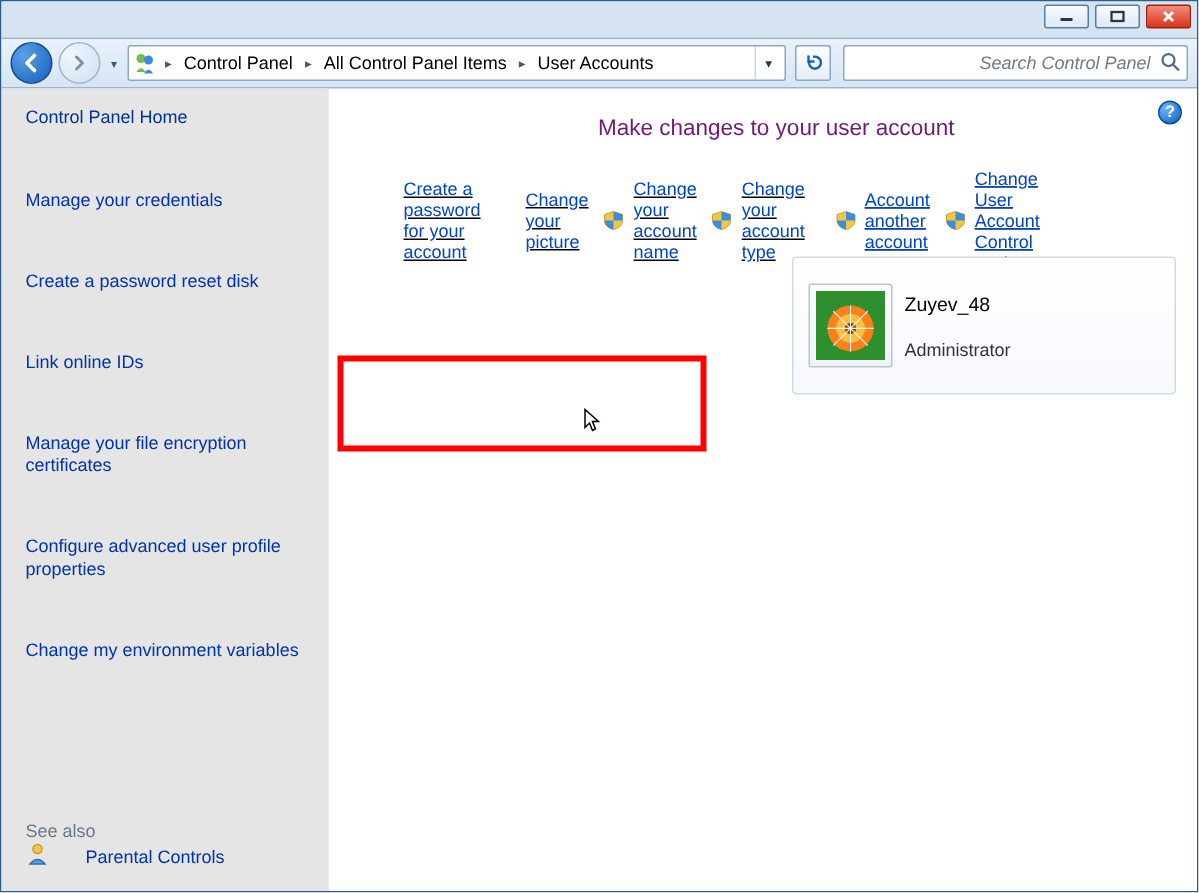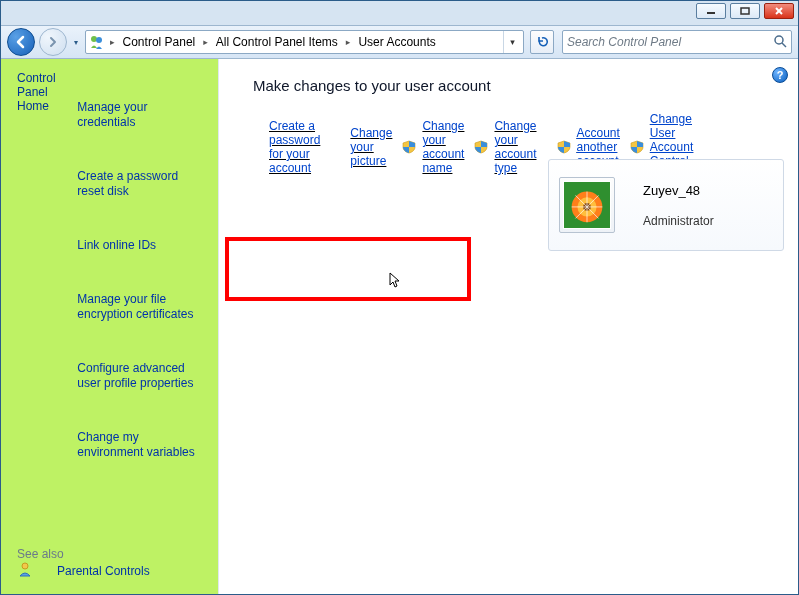--- a/index.html
+++ b/index.html
@@ -125,35 +125,35 @@
     background: #fff;
     border: 1px solid #8ba8c4;
     border-radius: 2px;
     display:flex; align-items:center;
     padding: 0 4px;
     color: #6f7b87;
     font-style: italic;
     gap: 6px;
     margin-left: 4px;
   }
-  .searchbox .sb-text { flex:1; }
+  .searchbox .sb-text { flex:1;text-align:right; }
   .searchbox .sb-icon { color:#4b6c8c; font-style: normal; }
 
   
   .body {
     display: flex;
     height: calc(595px - 24px - 34px - 2px);
   }
   .sidebar {
     width: 218px;
-    background: #bef264;
+    background: #e5e5e5;
     border-right: 1px solid #dfe7f1;
     padding: 12px 14px 8px 16px;
     display: flex;
-    flex-direction: row;
+    flex-direction: column;
     position: relative;
   }
   .sb-header {
     color: #003399;
     font-size: 12px;
     margin-bottom: 12px;
   }
   .sb-links { display:flex; flex-direction:column; gap:10px; }
   .sb-link { color:#0033aa; cursor:pointer; line-height:1.25;margin-top:29px; }
 
@@ -175,23 +175,24 @@
     position: absolute;
     top: 8px; right: 10px;
     width: 16px; height: 16px;
     border-radius: 50%;
     background: radial-gradient(circle at 30% 30%, #6db4ff, #0a5fbf);
     color:#fff; font-size:11px; font-weight:bold;
     display:flex; align-items:center; justify-content:center;
     border:1px solid #0a4c96;
   }
   .main-heading {
-    color: #0f172a;
+    color: #701a75;
     font-size: 15px;
     margin-bottom: 18px;
+    text-align: center;
   }
   .actions {
     display:flex; flex-direction:row; gap:10px;
     margin-left: -4px;
     width: 270px;
     text-decoration: underline;
   }
   .action { display:flex; align-items:center; gap:6px; }
   .action .txt { color:#0044cc; cursor:pointer; }
   .action .txt.underline { text-decoration: underline; }
@@ -210,30 +211,30 @@
     position: absolute;
     left: 388px;
     top: 271px;
     width: 14px; height: 18px;
     pointer-events: none;
   }
 
   
   .card {
     position: absolute;
-    top: 100px;
+    top: 112px;
     right: 14px;
-    width: 236px;
+    width: 256px;
     height: 92px;
     border: 1px solid #cfd9e6;
     border-radius: 3px;
     background: linear-gradient(#ffffff, #f6f9fd);
     display:flex; align-items:center;
     padding: 8px 10px;
-    gap: 28px;
+    gap: 8px;
   }
   .avatar-frame {
     width: 56px; height: 56px;
     border: 1px solid #b7c3d1;
     background: linear-gradient(#fdfdfd,#eef2f7);
     padding: 3px;
     border-radius: 2px;
   }
   .avatar-img {
     width: 100%; height: 100%;

